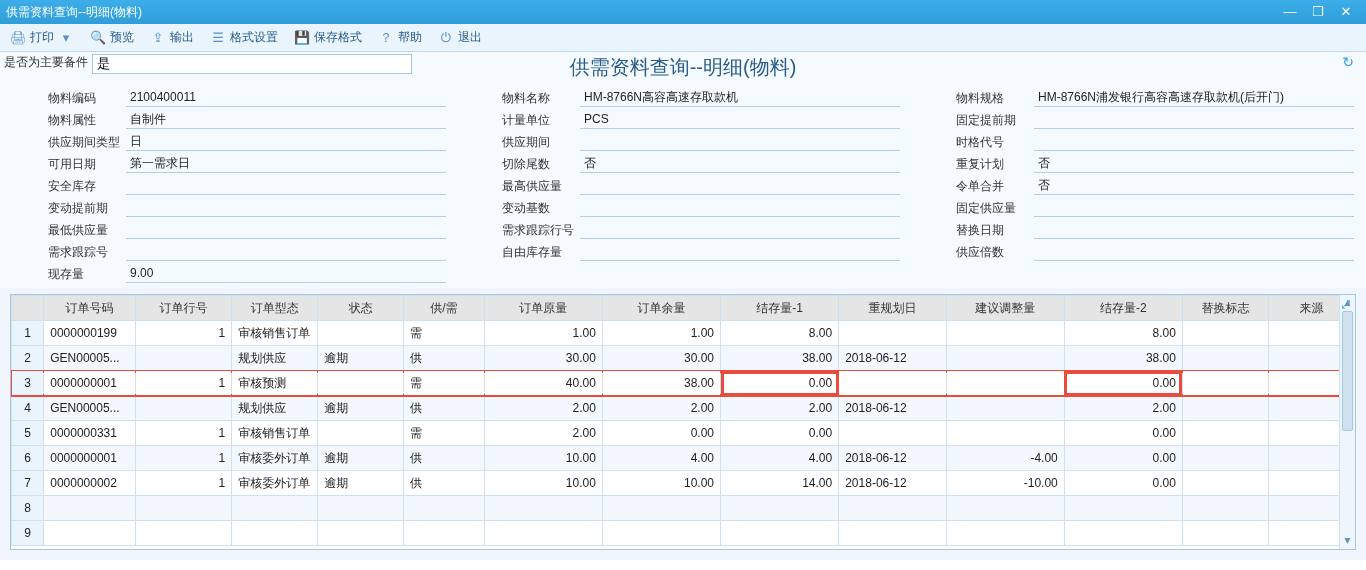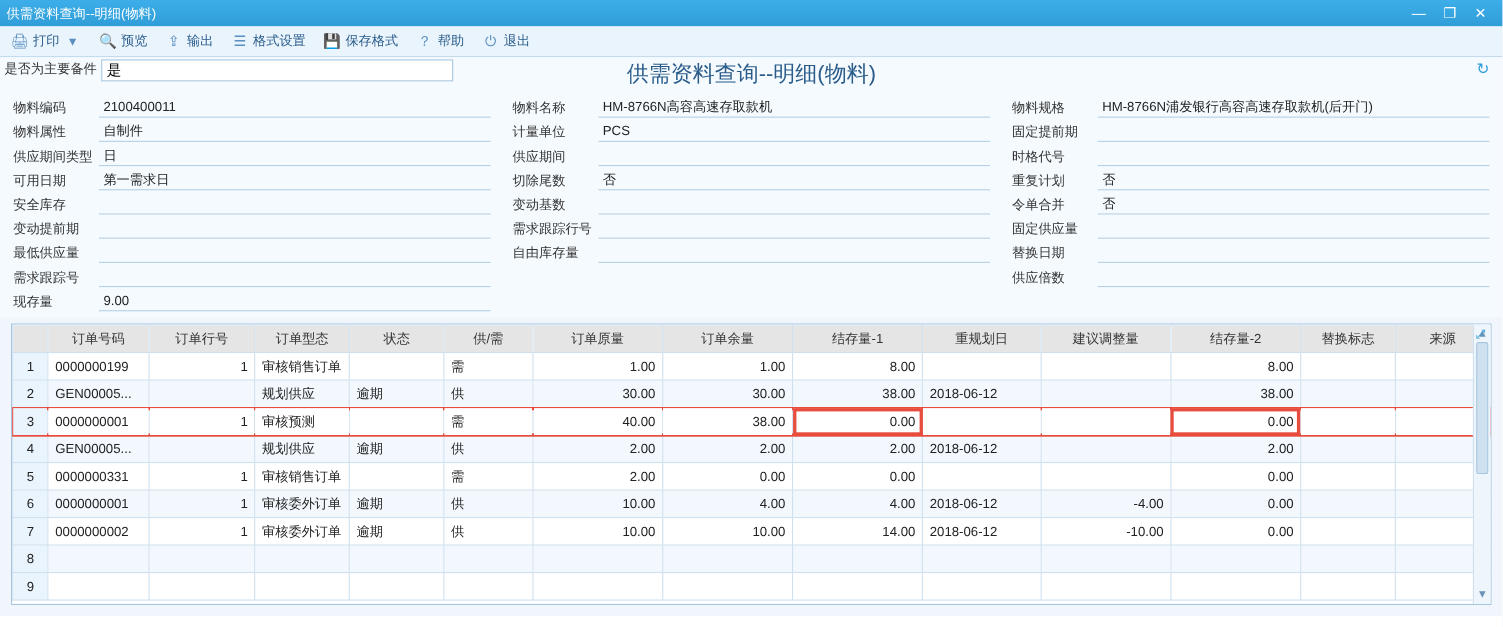--- a/index.html
+++ b/index.html
@@ -15,21 +15,21 @@
 .tbtn { display: flex; align-items: center; gap: 4px; padding: 2px 6px; color: #2a5c8a; cursor: pointer; border-radius: 2px; }
 .tbtn .ico { width: 16px; height: 16px; display: inline-flex; align-items: center; justify-content: center; color: #5a8fc0; font-size: 13px; }
 
 .filterbar { height: 28px; background: #f5fafe; display: flex; padding: 2px 4px; position: relative; }
 .filterbar .lbl { color: #333; margin-right: 4px; }
 .filterbar input { height: 20px; width: 320px; border: 1px solid #a7c7e0; padding: 0 4px; background: #fff; }
 .page-title { position: absolute; left: 50%; transform: translateX(-50%); font-size: 20px; color: #2a5c8a; font-weight: 400; }
 .refresh-corner { position: absolute; right: 12px; color: #2f9dd8; cursor: pointer; font-size: 14px; }
 
 .info-panel { padding: 8px 12px 4px 12px; display: flex; gap: 20px; background: #f5fafe; }
-.info-col { flex: 1; display: flex; flex-direction: column; gap: 2px; }
+.info-col { flex: 1; display: flex; flex-direction: column; gap: 2px; margin-left: 36px; }
 .info-row { display: flex; align-items: center; height: 20px; }
 .info-row .k { width: 78px; color: #333; white-space: nowrap; }
 .info-row .v { flex: 1; border-bottom: 1px solid #b6cfe4; padding-left: 4px; color: #222; height: 18px; line-height: 16px; white-space: nowrap; overflow: hidden; }
 
 .grid-wrap { flex: 1; margin: 6px 10px 10px 10px; border: 1px solid #a7c7e0; background: #fff; position: relative; display: flex; flex-direction: column; }
 .grid-inner { flex:1; overflow: hidden; display:flex; flex-direction:column; }
 table { border-collapse: collapse; width: 100%; table-layout: fixed; }
 th, td { border: 1px solid #cfe0ef; height: 25px; padding: 0 6px; font-size: 12px; white-space: nowrap; overflow: hidden; }
 th { background: #e5e5e5; color: #333; font-weight: 400; text-align: center; }
 td { color: #222; }
@@ -147,20 +147,24 @@
           <div class="k">计量单位</div>
           <div class="v">PCS</div>
         </div>
         <div class="info-row">
           <div class="k">供应期间</div>
           <div class="v"></div>
         </div>
         <div class="info-row">
           <div class="k">切除尾数</div>
           <div class="v">否</div>
+        </div>
+        <div class="info-row">
+          <div class="k">最高供应量</div>
+          <div class="v"></div>
         </div>
         <div class="info-row">
           <div class="k">变动基数</div>
           <div class="v"></div>
         </div>
         <div class="info-row">
           <div class="k">需求跟踪行号</div>
           <div class="v"></div>
         </div>
         <div class="info-row">

